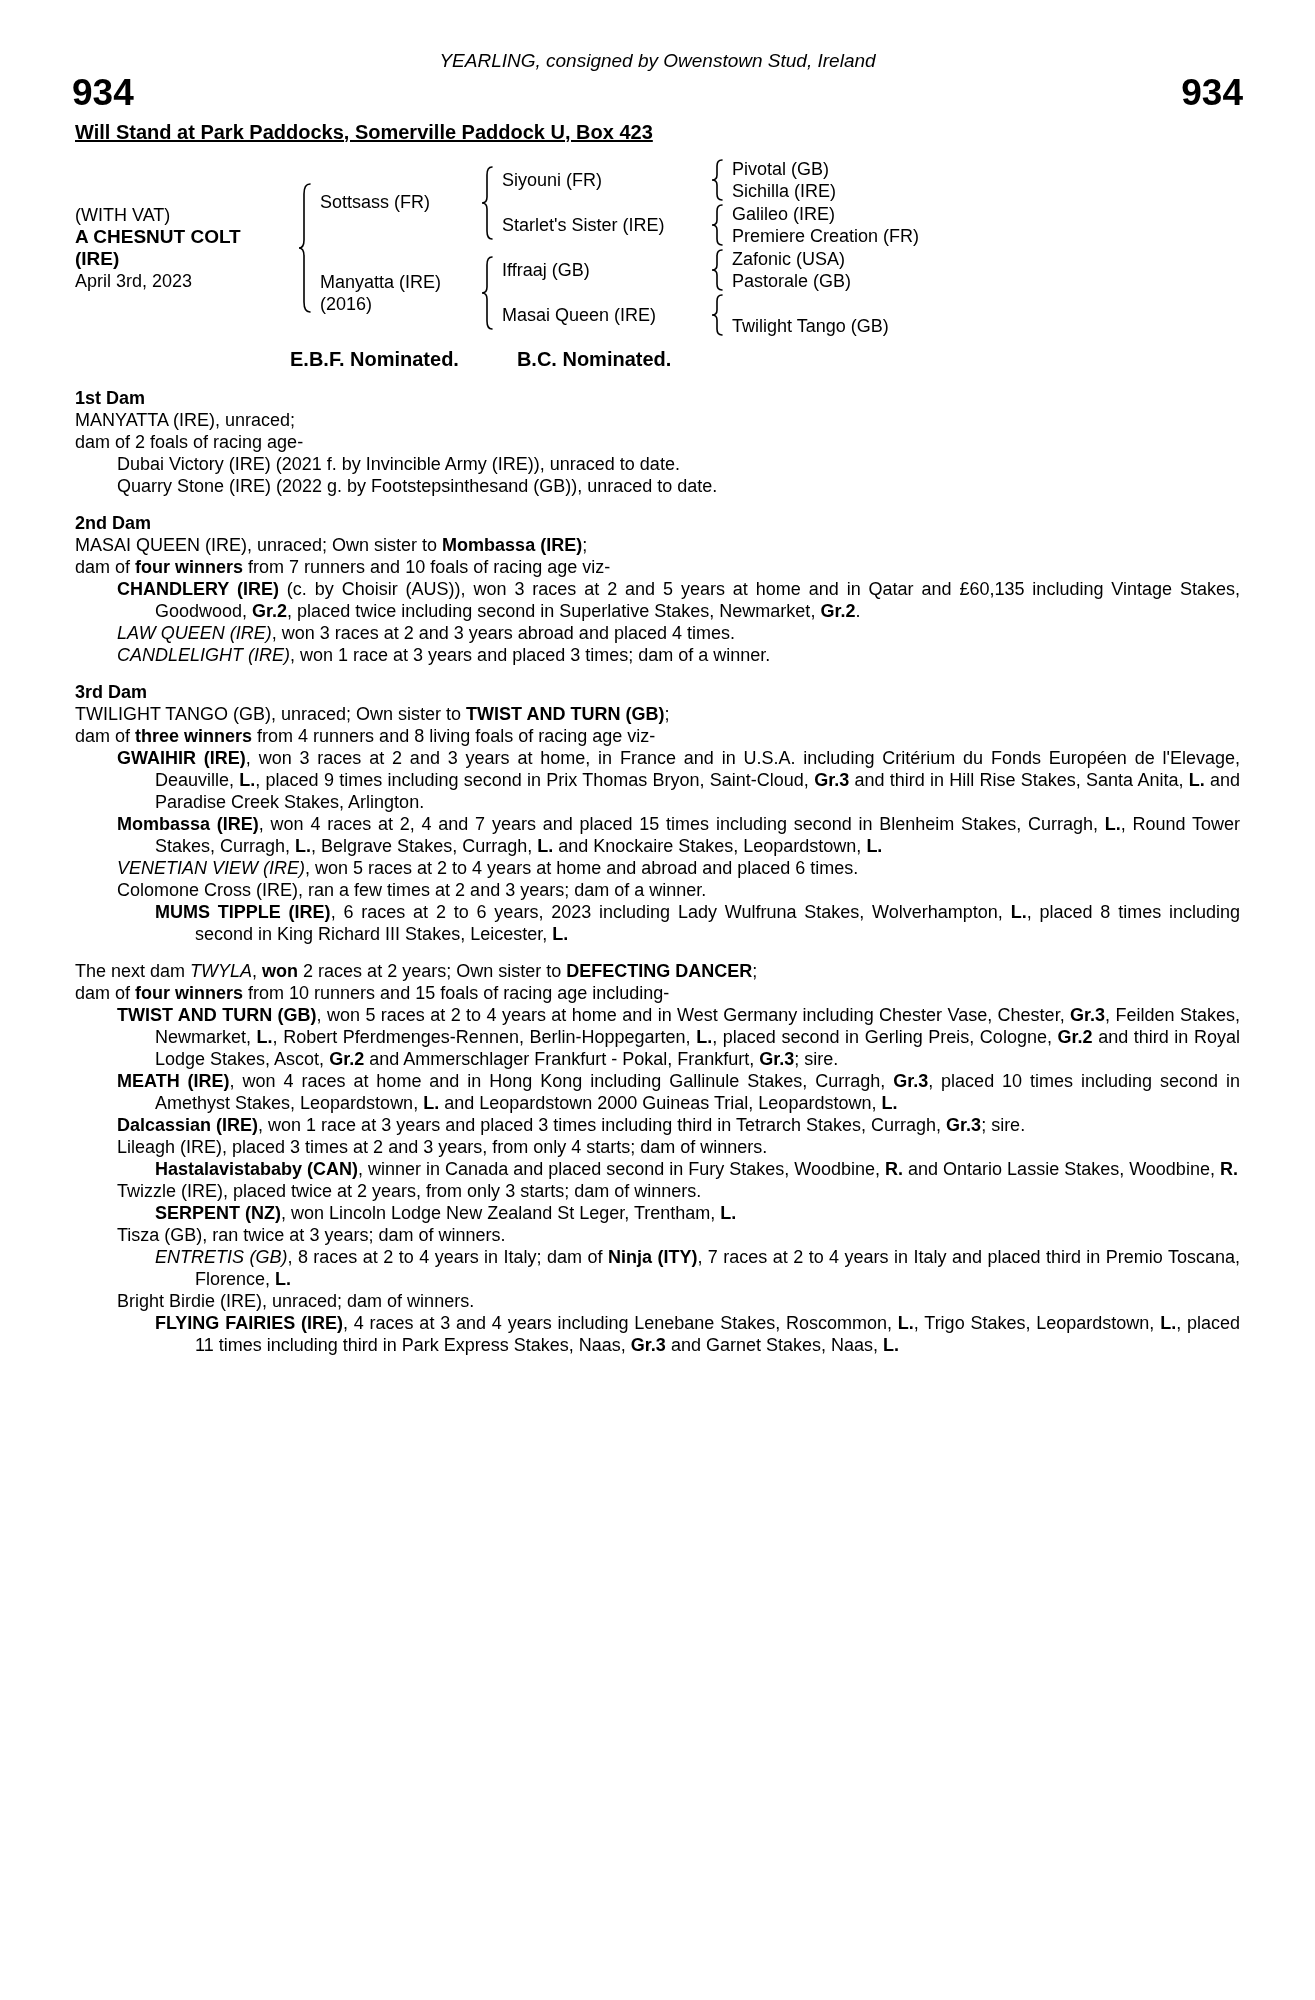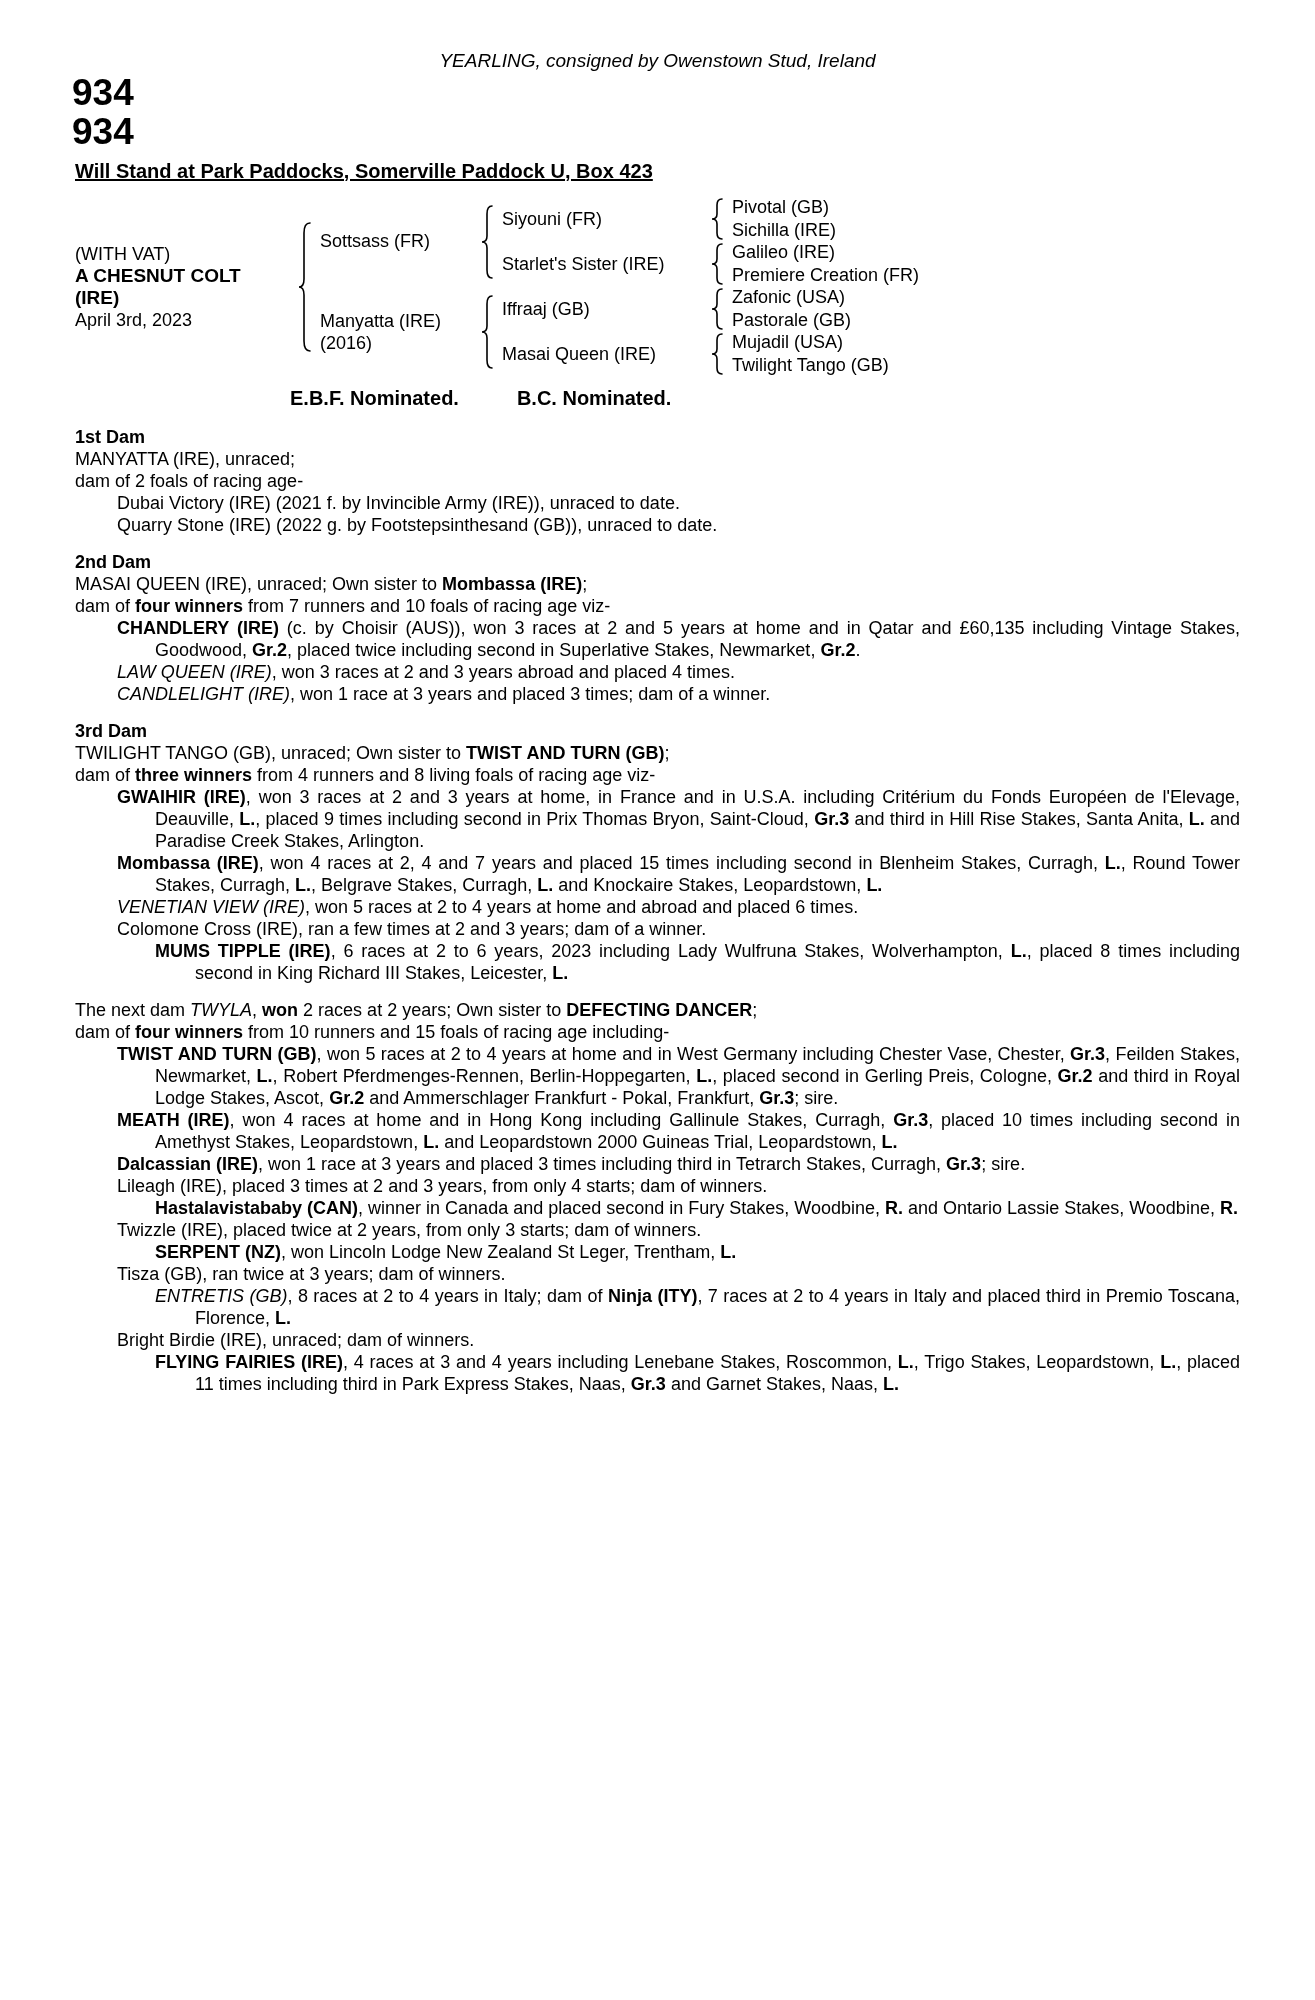--- a/index.html
+++ b/index.html
@@ -2,21 +2,21 @@
 <html><head>
 <meta charset="utf-8">
 <title>Lot 934</title>
 <style>
   * { margin: 0; padding: 0; box-sizing: border-box; }
   html, body { background: #ffffff; }
   body { font-family: "Liberation Sans", sans-serif; color: #000; }
   .page { width: 1315px; height: 1600px; background: #fff; overflow: hidden; position: relative; }
 
   .consignment { text-align: center; font-style: italic; font-size: 19px; padding-top: 50px; }
-  .lot-row { display: flex; justify-content: space-between; padding: 0 72px; margin-top: 2px; flex-direction: column; }
+  .lot-row { display: flex; justify-content: space-between; padding: 0 72px; margin-top: 2px; }
   .lot { font-size: 37px; font-weight: bold; line-height: 1.05; }
   .stand-line { padding: 0 75px; font-weight: bold; font-size: 20px; margin-top: 8px; text-decoration: underline; }
 
   .pedigree {
     margin-left: 75px; margin-top: 14px;
     display: grid;
     grid-template-columns: 215px 30px 152px 30px 200px 30px auto;
     grid-auto-rows: 22.5px;
     font-size: 18px;
   }
@@ -127,21 +127,20 @@
           <path d="M13,2 Q8,2 8,8 L8,17 Q8,22 3,22 Q8,22 8,27 L8,36 Q8,42 13,42"></path>
         </svg>
     </div>
 
     <div class="ped-cell ga-g1">Pivotal (GB)</div>
     <div class="ped-cell ga-g2">Sichilla (IRE)</div>
     <div class="ped-cell ga-g3">Galileo (IRE)</div>
     <div class="ped-cell ga-g4">Premiere Creation (FR)</div>
     <div class="ped-cell ga-g6">Pastorale (GB)</div>
     <div class="ped-cell ga-g5">Zafonic (USA)</div>
-    <div class="ped-cell ga-g7">Mujadil (USA)</div>
     <div class="ped-cell ga-g8">Twilight Tango (GB)</div>
 
   </div>
 
   <div class="noms">
     <span>E.B.F. Nominated.</span>
     <span>B.C. Nominated.</span>
   </div>
 
   <div class="sections">

